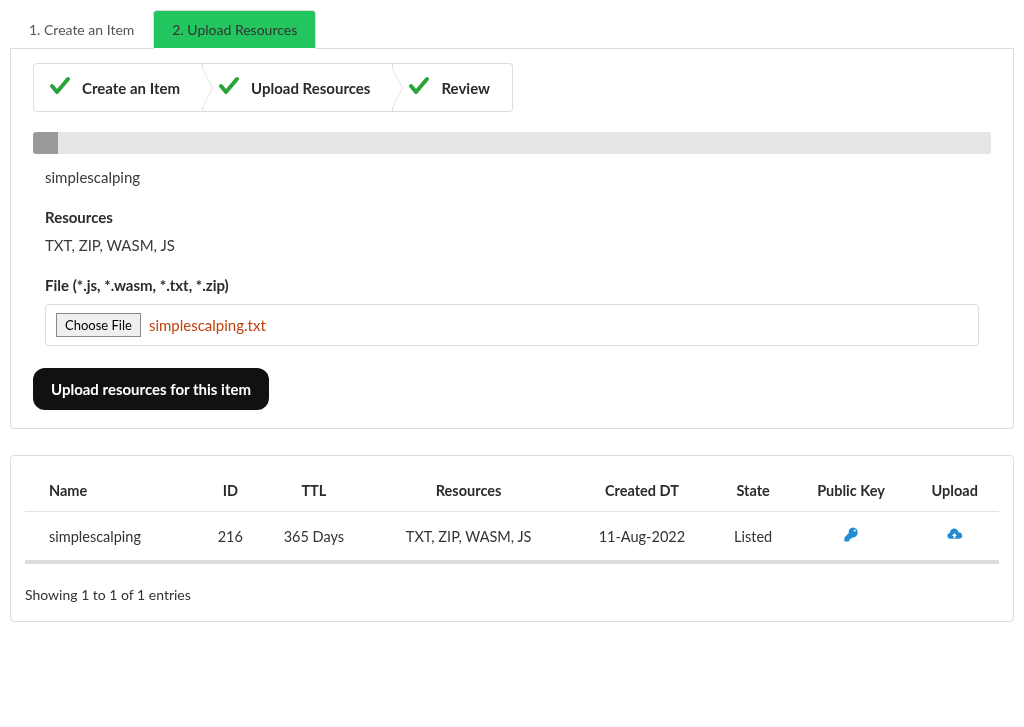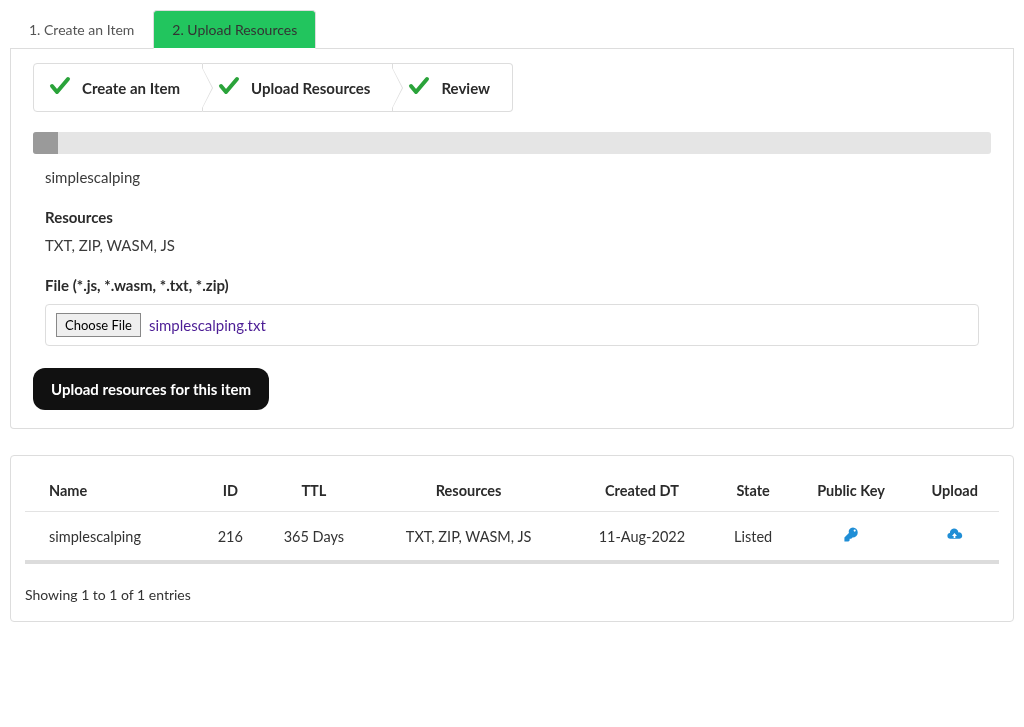--- a/index.html
+++ b/index.html
@@ -31,21 +31,21 @@
 .progress-area { padding: 0 22px 14px; }
 .progress-outer { width:100%; height:22px; background:#e5e5e5; border-radius:3px; overflow:hidden; }
 .progress-inner { height:100%; width:2.6%; background:#9a9a9a; }
 
 .form-area { padding: 0 34px; }
 .flabel { font-weight:700; margin-top:22px; margin-bottom:10px; font-size:15px; color:#2b2b2b;}
 .fvalue { color:#3a3a3a; font-size:15px; }
 
 .file-row { border:1px solid #ddd; border-radius:4px; padding:8px 10px; display:flex; align-items:center; gap:8px; margin-top:6px;}
 .choose-btn { border:1px solid #888; background:#efefef; padding:3px 8px; font-size:13px; cursor:pointer; font-family:inherit; }
-.filename { color:#4c1d95; font-size:15px;}
+.filename { color:#c2410c; font-size:15px;}
 
 .upload-btn { margin:22px 0 0 22px; background:#111; color:#fff; border:none; border-radius:12px; padding:12px 18px; font-weight:700; font-size:15px; cursor:pointer; font-family:inherit;}
 
 .table-card { border:1px solid #ddd; border-radius:4px; margin-top:26px; padding:14px 14px 18px; }
 .table-top { display:flex; justify-content:space-between; align-items:center; font-size:14px; color:#333; margin-bottom:10px;}
 .show-wrap { display:flex; align-items:center; gap:8px;}
 .entries-select { border:1px solid #ccc; border-radius:3px; padding:4px 20px 4px 10px; font-size:14px; appearance:none; background:#fff; position:relative;}
 .select-wrap { position:relative; display:inline-block;}
 .select-wrap::after { content:""; position:absolute; right:7px; top:50%; transform:translateY(-30%); border-left:4px solid transparent; border-right:4px solid transparent; border-top:5px solid #555; pointer-events:none;}
 .search-wrap { display:flex; align-items:center; gap:8px;}

